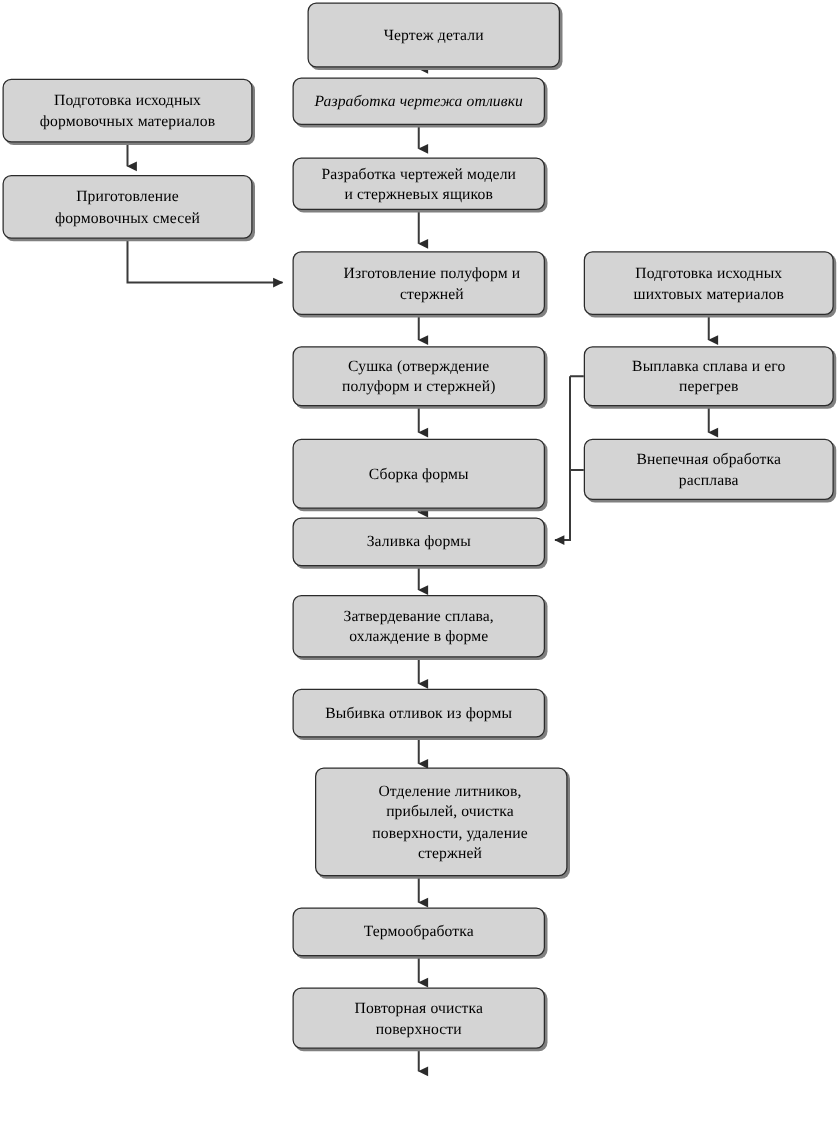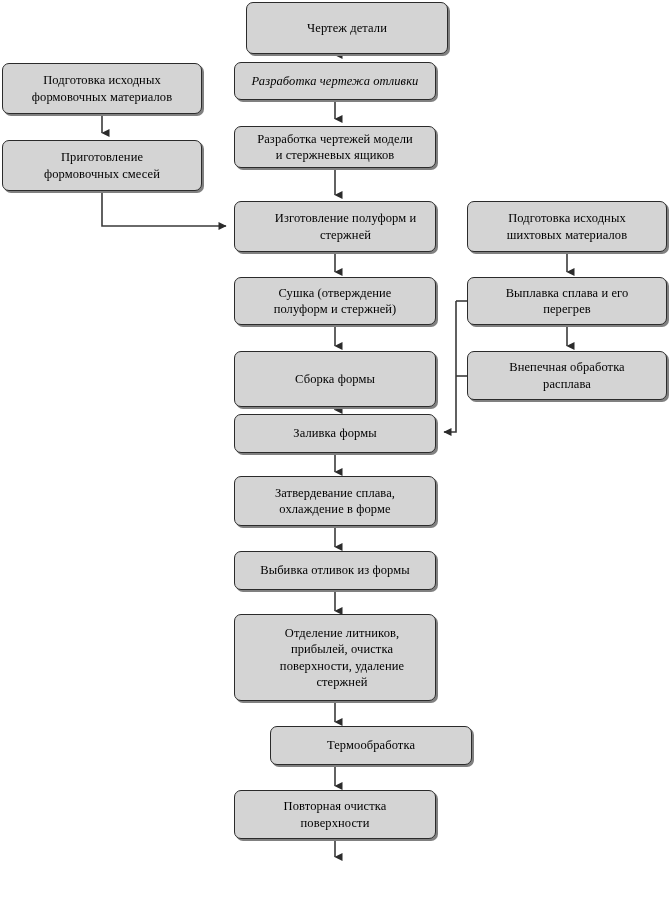--- a/index.html
+++ b/index.html
@@ -138,28 +138,28 @@
 
   <div class="node" style="left:234px; top:476px; width:202px; height:50px;align-items:center;">
     <span class="label">Затвердевание сплава,
 охлаждение в форме</span>
   </div>
 
   <div class="node" style="left:234px; top:551px; width:202px; height:39px;">
     <span class="label">Выбивка отливок из формы</span>
   </div>
 
-  <div class="node" style="left:234px; top:614px; width:202px; height:87px;padding-left:21px;">
+  <div class="node" style="left:252px; top:614px; width:202px; height:87px;padding-left:21px;">
     <span class="label">Отделение литников,
 прибылей, очистка
 поверхности, удаление
 стержней</span>
   </div>
 
-  <div class="node" style="left:234px; top:726px; width:202px; height:39px;margin-left:36px;">
+  <div class="node" style="left:234px; top:726px; width:202px; height:39px;">
     <span class="label">Термообработка</span>
   </div>
 
   <div class="node" style="left:234px; top:790px; width:202px; height:49px;">
     <span class="label">Повторная очистка
 поверхности</span>
   </div>
 
   <div class="node" style="left:234px; top:860px; width:202px; height:40px;margin-top:42px;">
     <span class="label">Контроль отливки</span>

